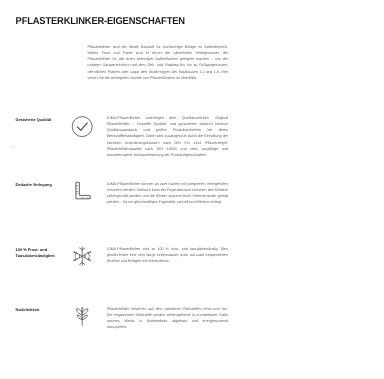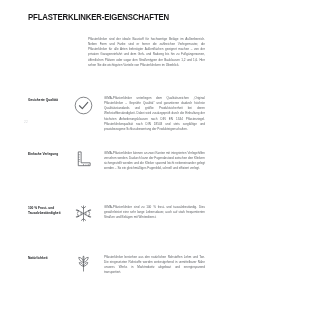--- a/index.html
+++ b/index.html
@@ -9,21 +9,21 @@
   body {
     width: 210px;
     height: 316px;
     background: #ffffff;
     font-family: "Liberation Sans", sans-serif;
     overflow: hidden;
     position: relative;
   }
   .page {
     position: absolute;
-    left: 15px; top: 0;
+    left: 0; top: 0;
     width: 210px;
     height: 316px;
     background: #ffffff;
   }
 
   
   .page-title {
     position: absolute;
     left: 13px;
     top: 12px;

